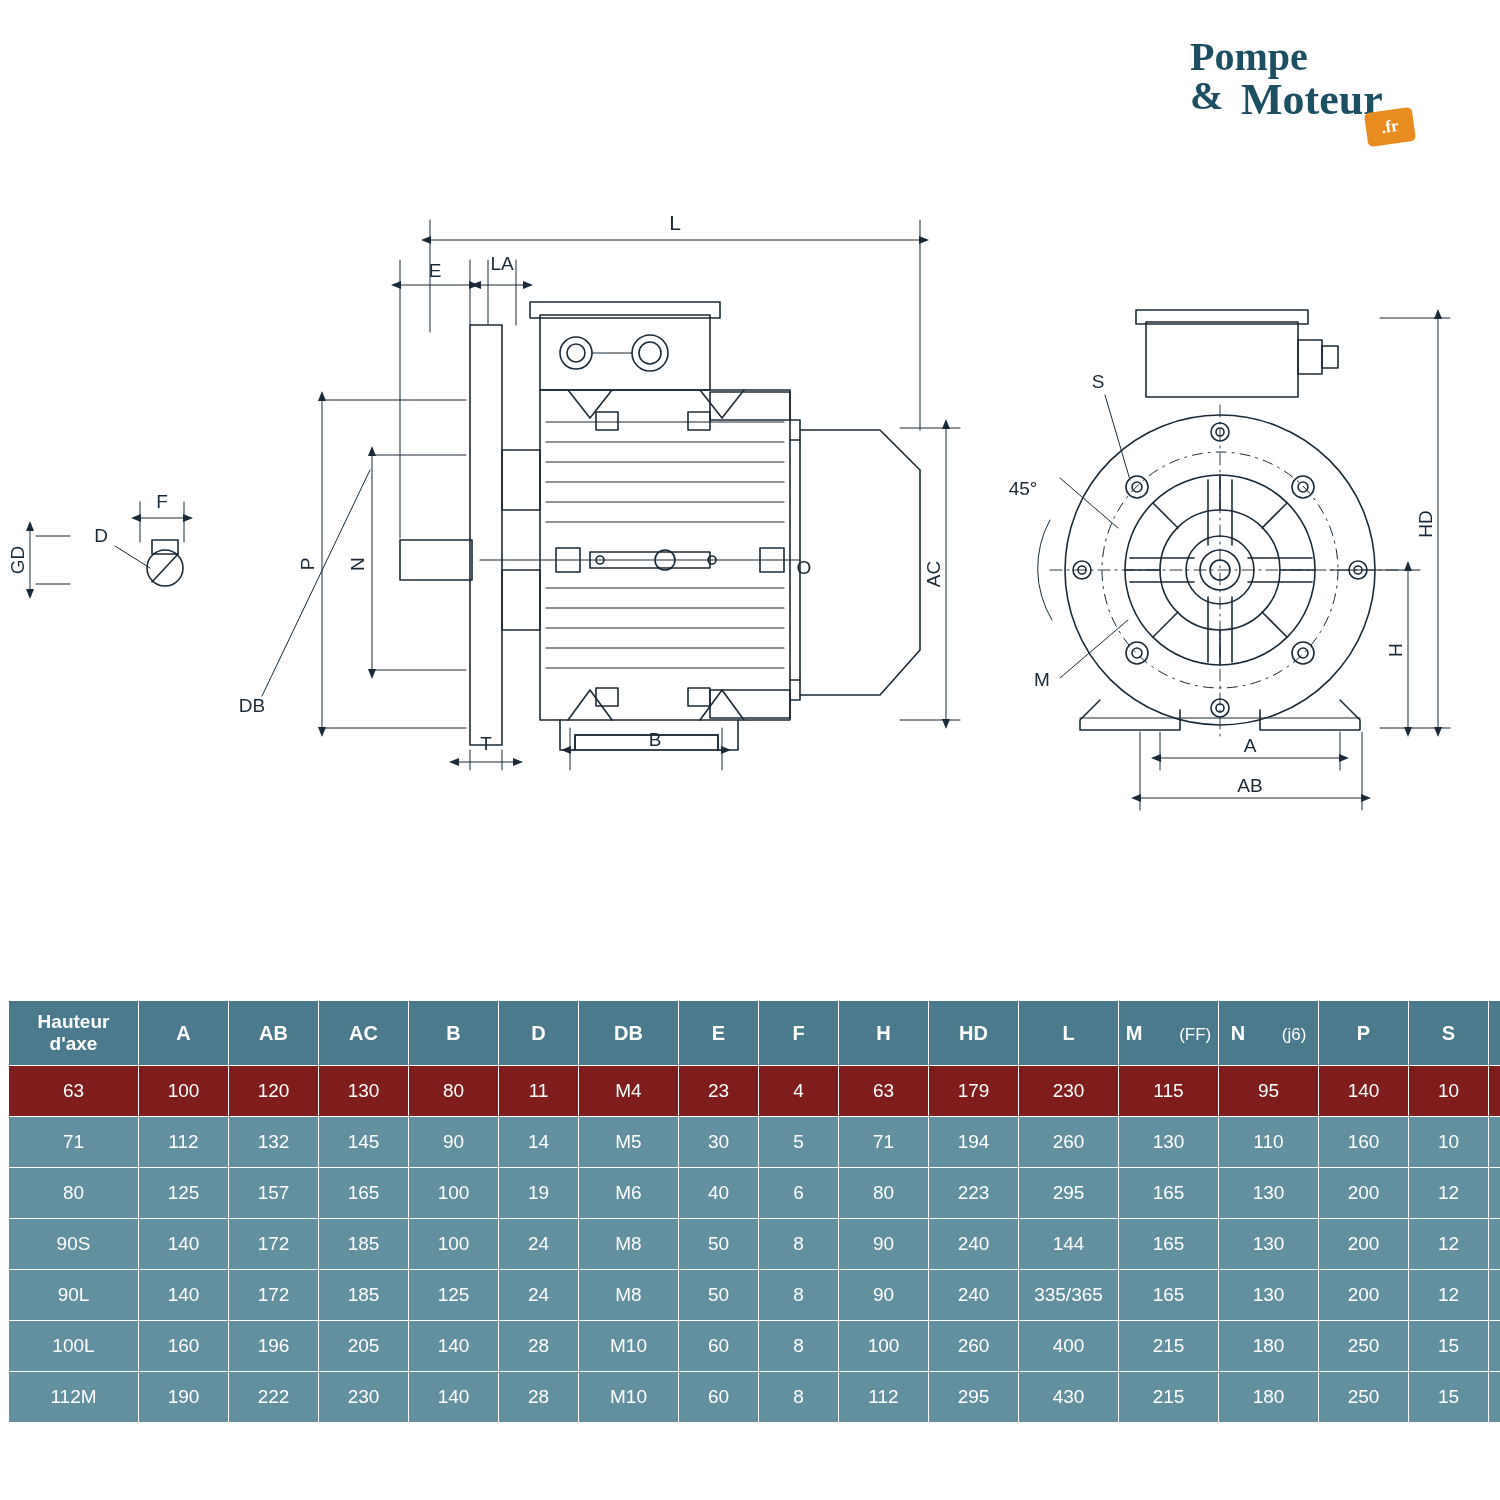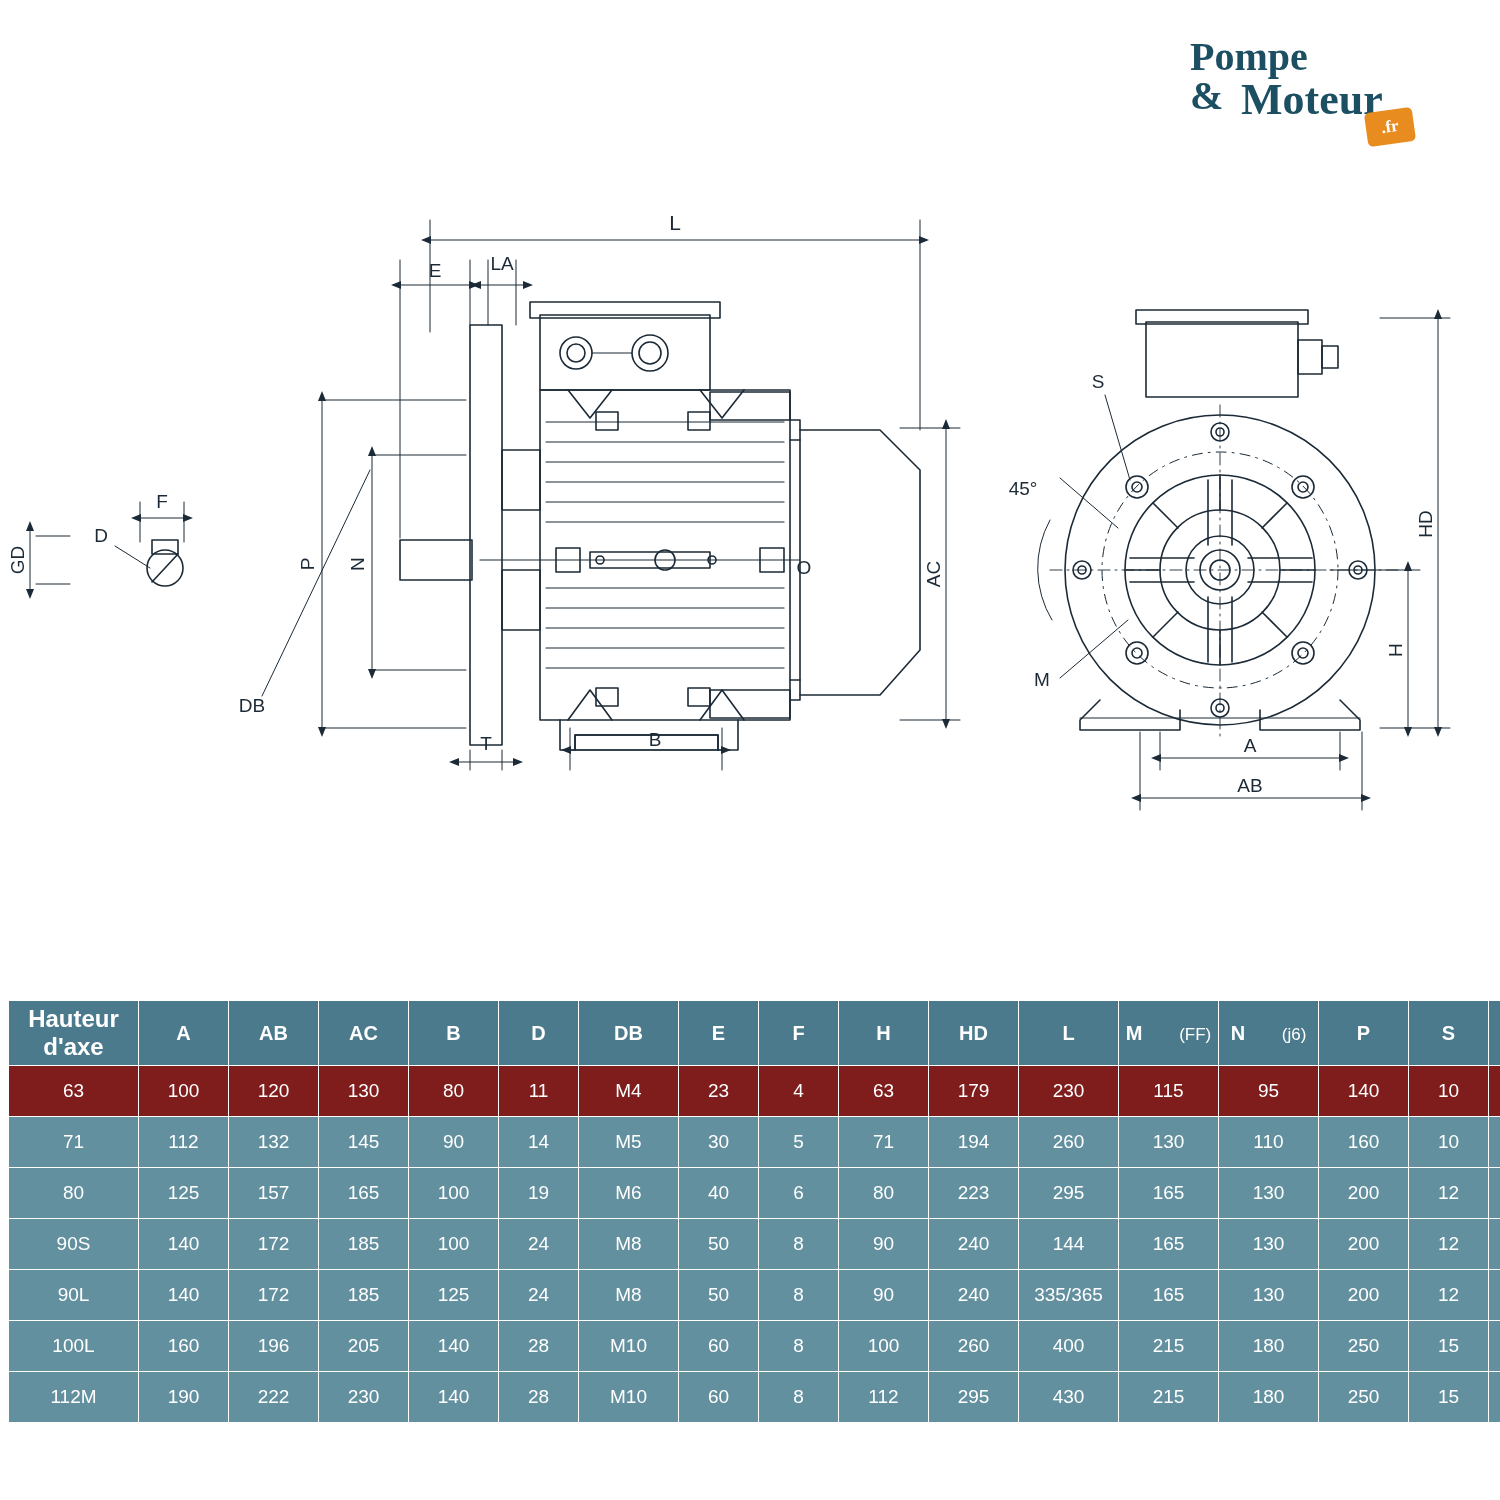--- a/index.html
+++ b/index.html
@@ -60,21 +60,21 @@
     color:#ffffff;
     height:48px;
   }
   thead th{
     background:#4b7a8c;
     font-weight:bold;
     font-size:20px;
     height:62px;
   }
   thead th.first{
-    font-size:24px;line-height:1.15;
+    font-size:19px;line-height:1.15;
   }
   thead th .sub{font-weight:normal;font-size:17px;margin-left:32px;}
   tbody tr.highlight td{background:#7f1d1d;}
   tbody tr.normal td{background:#63909f;}
   td.first,th.first{font-weight:bold;}
   tbody td{font-weight:normal;}
   tbody td.first{font-weight:normal;}
 </style>
 </head>
 <body>

